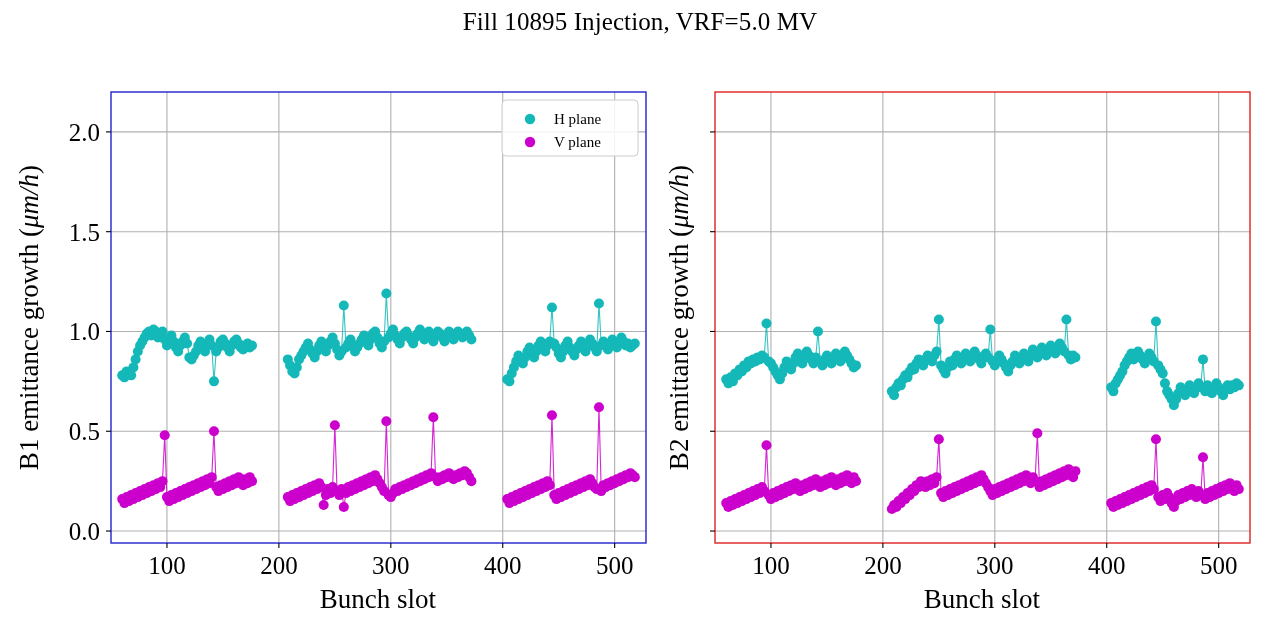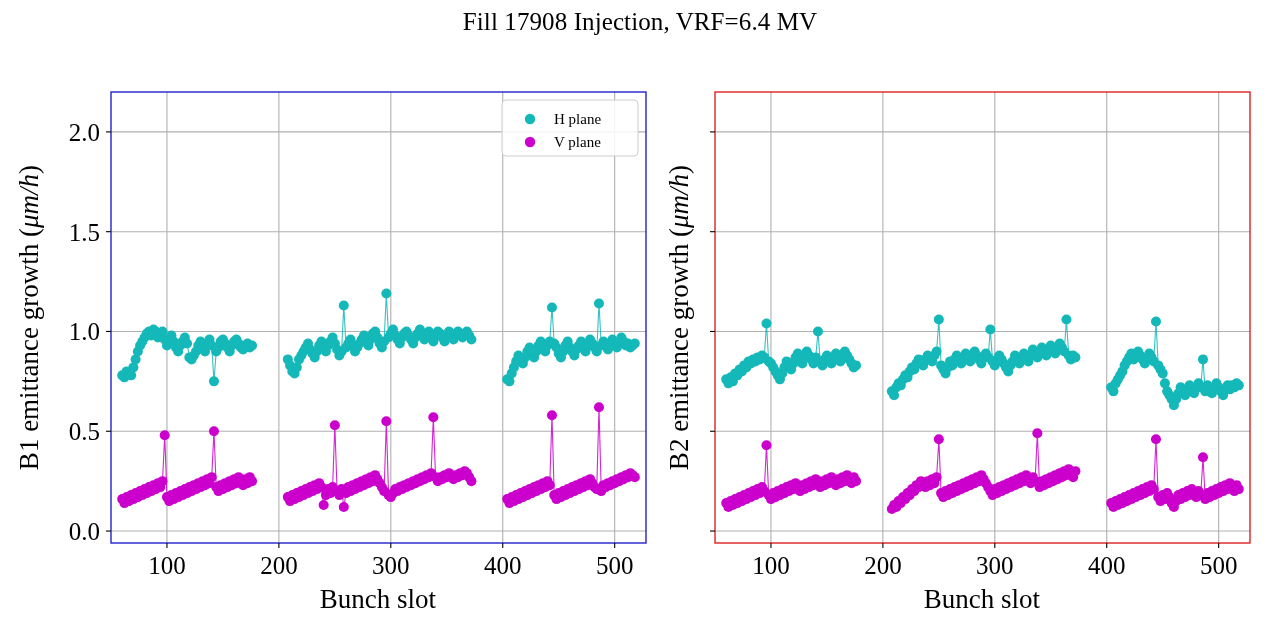--- a/index.html
+++ b/index.html
@@ -62,21 +62,21 @@
     fill: #ffffff;
     fill-opacity: 0.85;
     stroke: #cccccc;
     stroke-width: 1;
   }
 </style>
 </head>
 <body>
 
 <div id="figure">
-  <div id="fig-title">Fill 17908 Injection, VRF=6.4 MV</div>
+  <div id="fig-title">Fill 10895 Injection, VRF=5.0 MV</div>
   <svg class="plot-svg" id="plot-svg" width="1280" height="640">
       <g>
         <rect x="111" y="92" width="535" height="451" fill="#ffffff"></rect>
         <line x1="166.9623430962343" y1="92" x2="166.9623430962343" y2="543" class="grid-line"></line>
         <line x1="278.88702928870293" y1="92" x2="278.88702928870293" y2="543" class="grid-line"></line>
         <line x1="390.8117154811715" y1="92" x2="390.8117154811715" y2="543" class="grid-line"></line>
         <line x1="502.73640167364016" y1="92" x2="502.73640167364016" y2="543" class="grid-line"></line>
         <line x1="614.6610878661088" y1="92" x2="614.6610878661088" y2="543" class="grid-line"></line>
         <line x1="111" y1="531.0265486725664" x2="646" y2="531.0265486725664" class="grid-line"></line>
         <line x1="111" y1="431.24778761061947" x2="646" y2="431.24778761061947" class="grid-line"></line>

